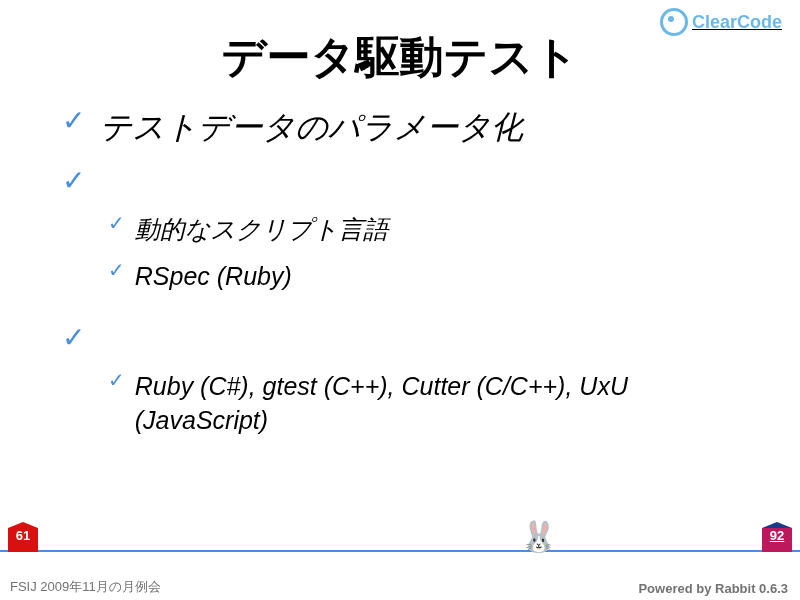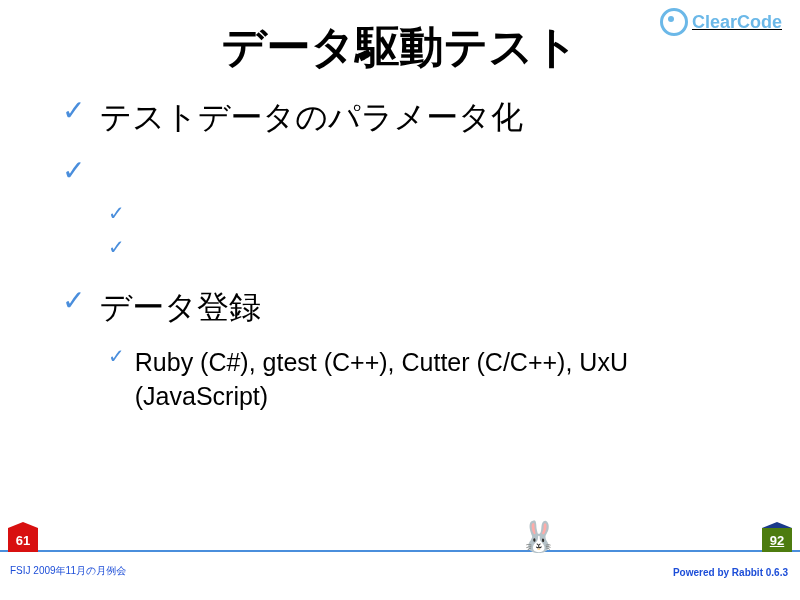--- a/index.html
+++ b/index.html
@@ -44,21 +44,21 @@
     .logo-text {
       font-size: 18px;
       font-weight: bold;
       color: #6bb8e8;
     }
     .title {
       text-align: center;
       font-size: 44px;
       font-weight: bold;
       color: #000;
-      padding-top: 18px;
+      padding-top: 28px;
     }
     .content {
       padding: 20px 50px 0 62px;
     }
     .item {
       display: flex;
       align-items: flex-start;
       margin-bottom: 14px;
     }
     .item.level-1 {
@@ -76,20 +76,21 @@
       flex-shrink: 0;
     }
     .check.small {
       font-size: 20px;
       margin-right: 10px;
     }
     .item-text {
       font-size: 32px;
       color: #000;
       line-height: 1.3;
+      font-style: italic;
     }
     .item-text.small {
       font-size: 25px;
       line-height: 1.35;
     }
     .spacer {
       height: 16px;
     }
     .footer-line {
       position: absolute;
@@ -98,21 +99,20 @@
       width: 100%;
       height: 2px;
       background: #4a8edc;
     }
     .flag {
       position: absolute;
       bottom: 48px;
       width: 30px;
       height: 24px;
       display: flex;
-      align-items: center;
       justify-content: center;
       color: #fff;
       font-size: 13px;
       font-weight: bold;
     }
     .flag-left {
       left: 8px;
       background: #d81010;
     }
     .flag-left::before {
@@ -120,21 +120,21 @@
       position: absolute;
       top: -6px;
       left: 50%;
       transform: translateX(-50%);
       border-left: 15px solid transparent;
       border-right: 15px solid transparent;
       border-bottom: 6px solid #d81010;
     }
     .flag-right {
       right: 8px;
-      background: #4d7c0f;
+      background: #be185d;
       text-decoration: underline;
     }
     .flag-right::before {
       content: "";
       position: absolute;
       top: -6px;
       left: 50%;
       transform: translateX(-50%);
       border-left: 15px solid transparent;
       border-right: 15px solid transparent;
@@ -142,23 +142,23 @@
     }
     .rabbit {
       position: absolute;
       bottom: 48px;
       left: 520px;
       font-size: 30px;
       line-height: 1;
     }
     .footer-text {
       position: absolute;
-      bottom: 22px;
-      font-size: 10px;
-      color: #1d4ed8;
+      bottom: 4px;
+      font-size: 13px;
+      color: #737373;
     }
     .footer-left {
       left: 10px;
     }
     .footer-right {
       right: 12px;
       font-weight: bold;
     }
   </style>
 </head>
@@ -177,31 +177,32 @@
     <span class="check">✓</span>
     <span class="item-text">テストデータのパラメータ化</span>
   </div>
 
   <div class="item level-1">
     <span class="check">✓</span>
   </div>
 
   <div class="item level-2">
     <span class="check small">✓</span>
+    <span class="item-text small">動的なスクリプト言語</span>
   </div>
 
   <div class="item level-2">
     <span class="check small">✓</span>
+    <span class="item-text small">RSpec (Ruby)</span>
   </div>
 
   <div class="spacer"></div>
 
   <div class="item level-1">
     <span class="check">✓</span>
-    <span class="item-text">データ登録</span>
   </div>
 
   <div class="item level-2">
     <span class="check small">✓</span>
     <span class="item-text small">Ruby (C#), gtest (C++), Cutter (C/C++), UxU (JavaScript)</span>
   </div>
 
 </div>
 
 <div class="footer-line"></div>

